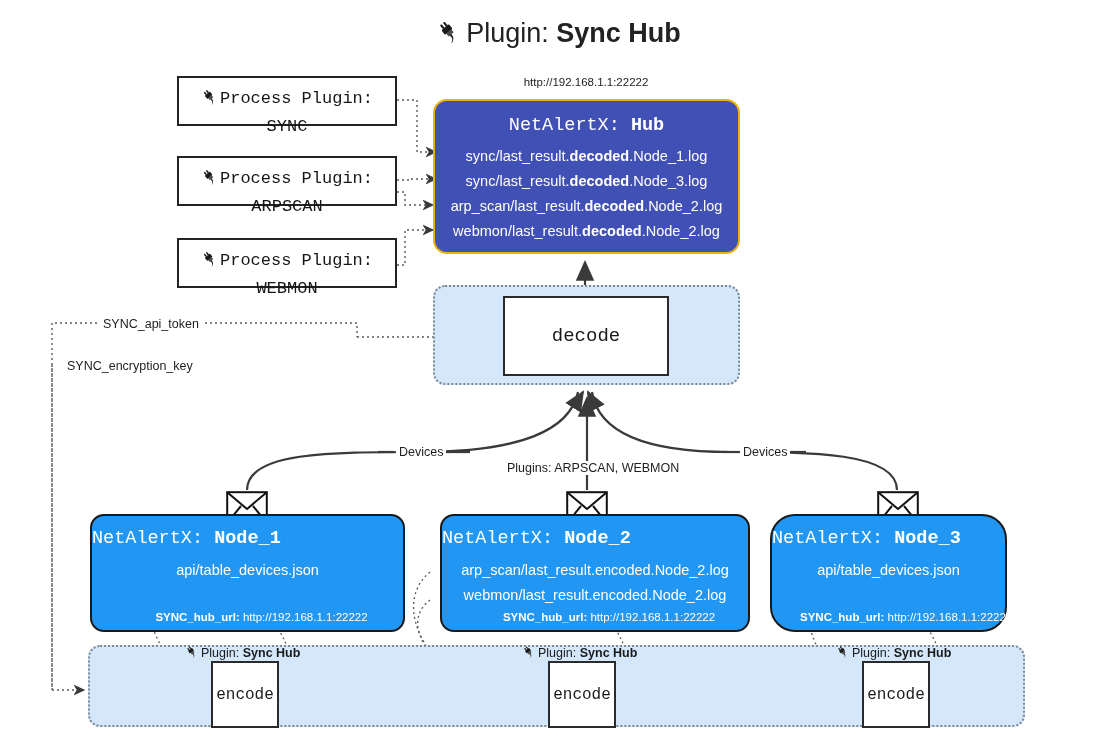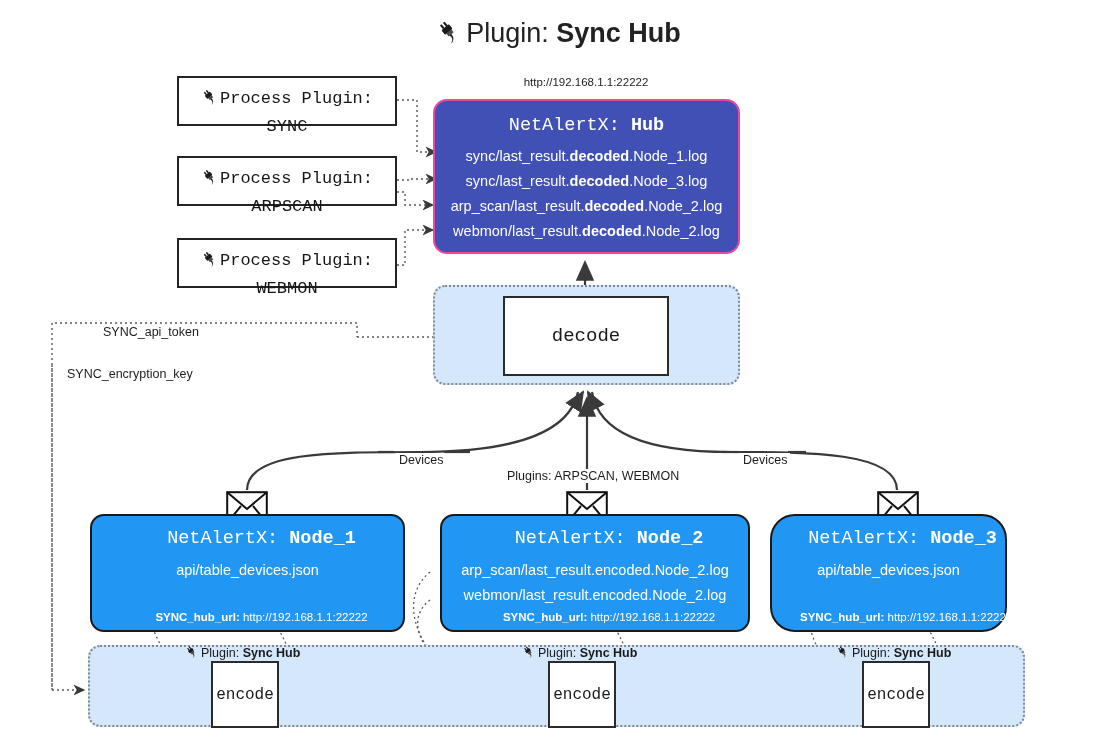--- a/index.html
+++ b/index.html
@@ -71,21 +71,21 @@
     font-size: 11.5px;
     color: #1d1d1d;
   }
   .hub {
     position: absolute;
     left: 433px;
     top: 99px;
     width: 307px;
     height: 155px;
     background: #4050b5;
-    border: 2px solid #ec4899;
+    border: 2px solid #eab308;
     border-radius: 14px;
     box-sizing: border-box;
     color: #ffffff;
   }
   .hub-title {
     text-align: center;
     font-family: "Liberation Mono", monospace;
     font-size: 18.5px;
     margin-top: 14px;
     white-space: nowrap;
@@ -139,26 +139,25 @@
   .node {
     position: absolute;
     background: #2196f3;
     border: 2px solid #1a1a1a;
     border-radius: 14px;
     box-sizing: border-box;
     color: #ffffff;
     height: 118px;
   }
   .node-title {
-    text-align: center;
+    text-align: left;
     font-family: "Liberation Mono", monospace;
     font-size: 18.5px;
     margin-top: 12px;
     white-space: nowrap;
-    padding-left: 28px;
   }
   .node-title b { font-weight: bold; }
   .node-lines { margin-top: 9px; }
   .node-line {
     font-size: 14.5px;
     line-height: 25px;
     text-align: center;
     white-space: nowrap;
   }
   .node-foot {
@@ -206,21 +205,20 @@
   #plugin-label-3 { left: 836px; top: 645px; }
 
   
   .edge-label {
     position: absolute;
     background: #ffffff;
     font-size: 12.5px;
     color: #1d1d1d;
     white-space: nowrap;
     padding: 0 3px;
-    margin-top: 8px;
   }
   #lbl-api-token      { left: 100px; top: 317px; }
   #lbl-enc-key        { left: 64px;  top: 359px; }
   #lbl-devices-left   { left: 396px; top: 445px; }
   #lbl-devices-right  { left: 740px; top: 445px; }
   #lbl-plugins-mid    { left: 504px; top: 461px; }
 
   .env {
     position: absolute;
     width: 42px;

